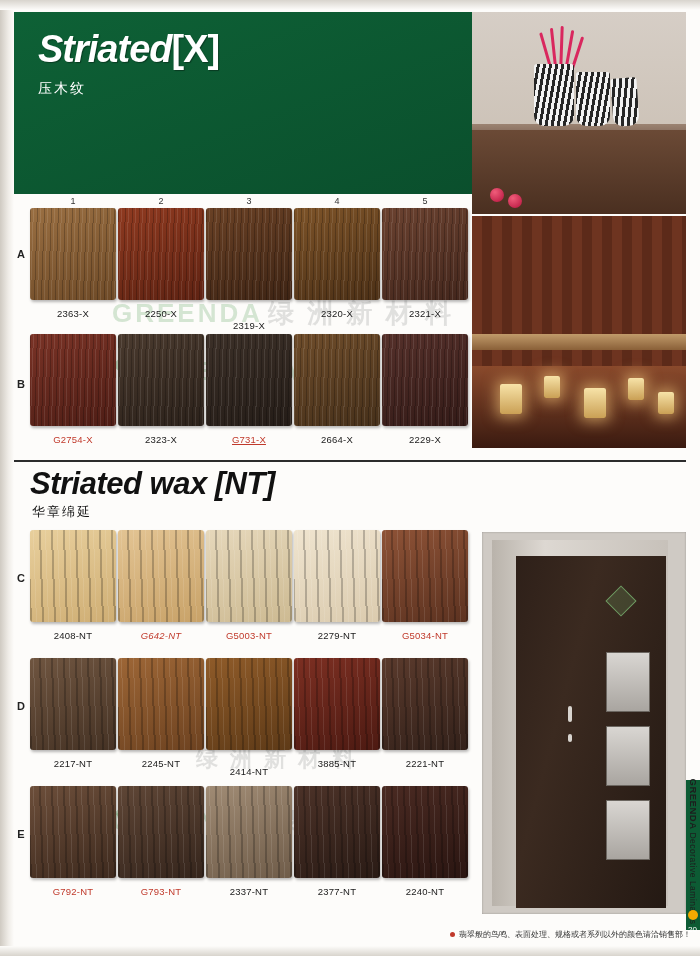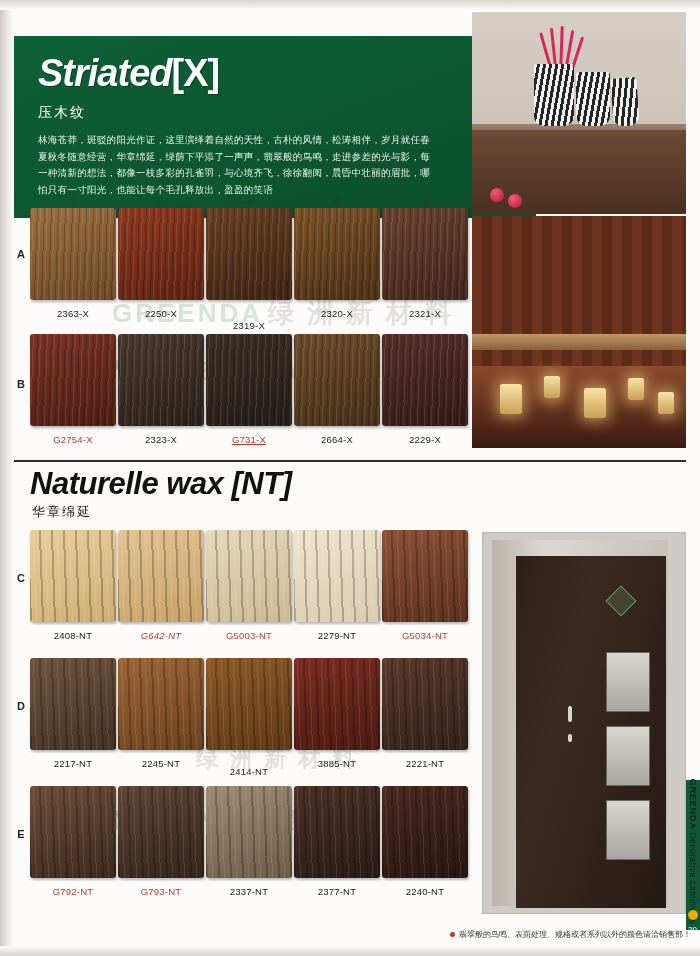--- a/index.html
+++ b/index.html
@@ -36,21 +36,20 @@
 
   
   .header-band {
     position: absolute;
     left: 14px; top: 12px;
     width: 522px; height: 182px;
     background: #0d5b34;
     background: linear-gradient(160deg, #0e6136 0%, #0a4e2c 100%);
     color: #fff;
     padding: 16px 18px 10px 24px;
-    margin-top: 24px;
   }
   .hdr-title {
     font-size: 38px;
     font-weight: bold;
     letter-spacing: -1px;
     font-style: italic;
     line-height: 1;
     margin: 2px 0 0 0;
     text-shadow: 1px 1px 1px rgba(0,0,0,0.35);
   }
@@ -286,21 +285,20 @@
 <div class="page">
   <div class="page-edge-left"></div>
   <div class="page-edge-top"></div>
   <div class="page-edge-bottom"></div>
 
   <div class="header-band">
     <div class="hdr-title">
       <span>Striated</span><span class="brk">[X]</span>
     </div>
     <div class="hdr-sub">压木纹</div>
-    <div class="hdr-body">林海苍莽，斑驳的阳光作证，这里演绎着自然的天性，古朴的风情，松涛相伴，岁月就任春夏秋冬随意经营，华章绵延，绿荫下平添了一声声，翡翠般的鸟鸣，走进参差的光与影，每一种清新的想法，都像一枝多彩的孔雀羽，与心境齐飞，徐徐翻阅，晨昏中壮丽的眉批，哪怕只有一寸阳光，也能让每个毛孔释放出，盈盈的笑语</div>
   </div>
 
   <div class="photo-vases">
     <div class="vase-bg-top"></div>
     <div class="vase-table"></div>
     <div class="vase-bg-bot"></div>
     <div class="straw" style="left:72px; top:20px; height:36px; transform:rotate(-16deg);"></div>
     <div class="straw" style="left:80px; top:16px; height:40px; transform:rotate(-6deg);"></div>
     <div class="straw" style="left:88px; top:14px; height:42px; transform:rotate(2deg);"></div>
     <div class="straw" style="left:96px; top:18px; height:38px; transform:rotate(10deg);"></div>
@@ -377,21 +375,21 @@
       <div class="grain" style="background: repeating-linear-gradient(92deg, rgba(0, 0, 0, 0.22) 0px, rgba(0, 0, 0, 0.22) 1px, transparent 1px, transparent 3px, rgba(255, 255, 255, 0.1) 3px, rgba(255, 255, 255, 0.1) 4px, transparent 4px, transparent 7px);"></div>
     </div>
   <div class="swatch-caption red" style="left:30px; top:434px;">G2754-X</div>
   <div class="swatch-caption" style="left:118px; top:434px;">2323-X</div>
   <div class="swatch-caption red" style="left:206px; top:434px;text-decoration:underline;">G731-X</div>
   <div class="swatch-caption" style="left:294px; top:434px;">2664-X</div>
   <div class="swatch-caption" style="left:382px; top:434px;">2229-X</div>
 
   <div class="sec2-rule"></div>
   <div class="sec2-title">
-    <span>Naturelle wax</span>
+    <span>Striated wax</span>
     <span>[NT]</span>
   </div>
   <div class="sec2-sub">华章绵延</div>
 
   <div class="photo-door">
     <div class="door-frame">
       <div class="door-leaf">
         <div class="door-logo"></div>
         <div class="door-inlay" style="top:96px; height:60px;"></div>
         <div class="door-inlay" style="top:170px; height:60px;"></div>

